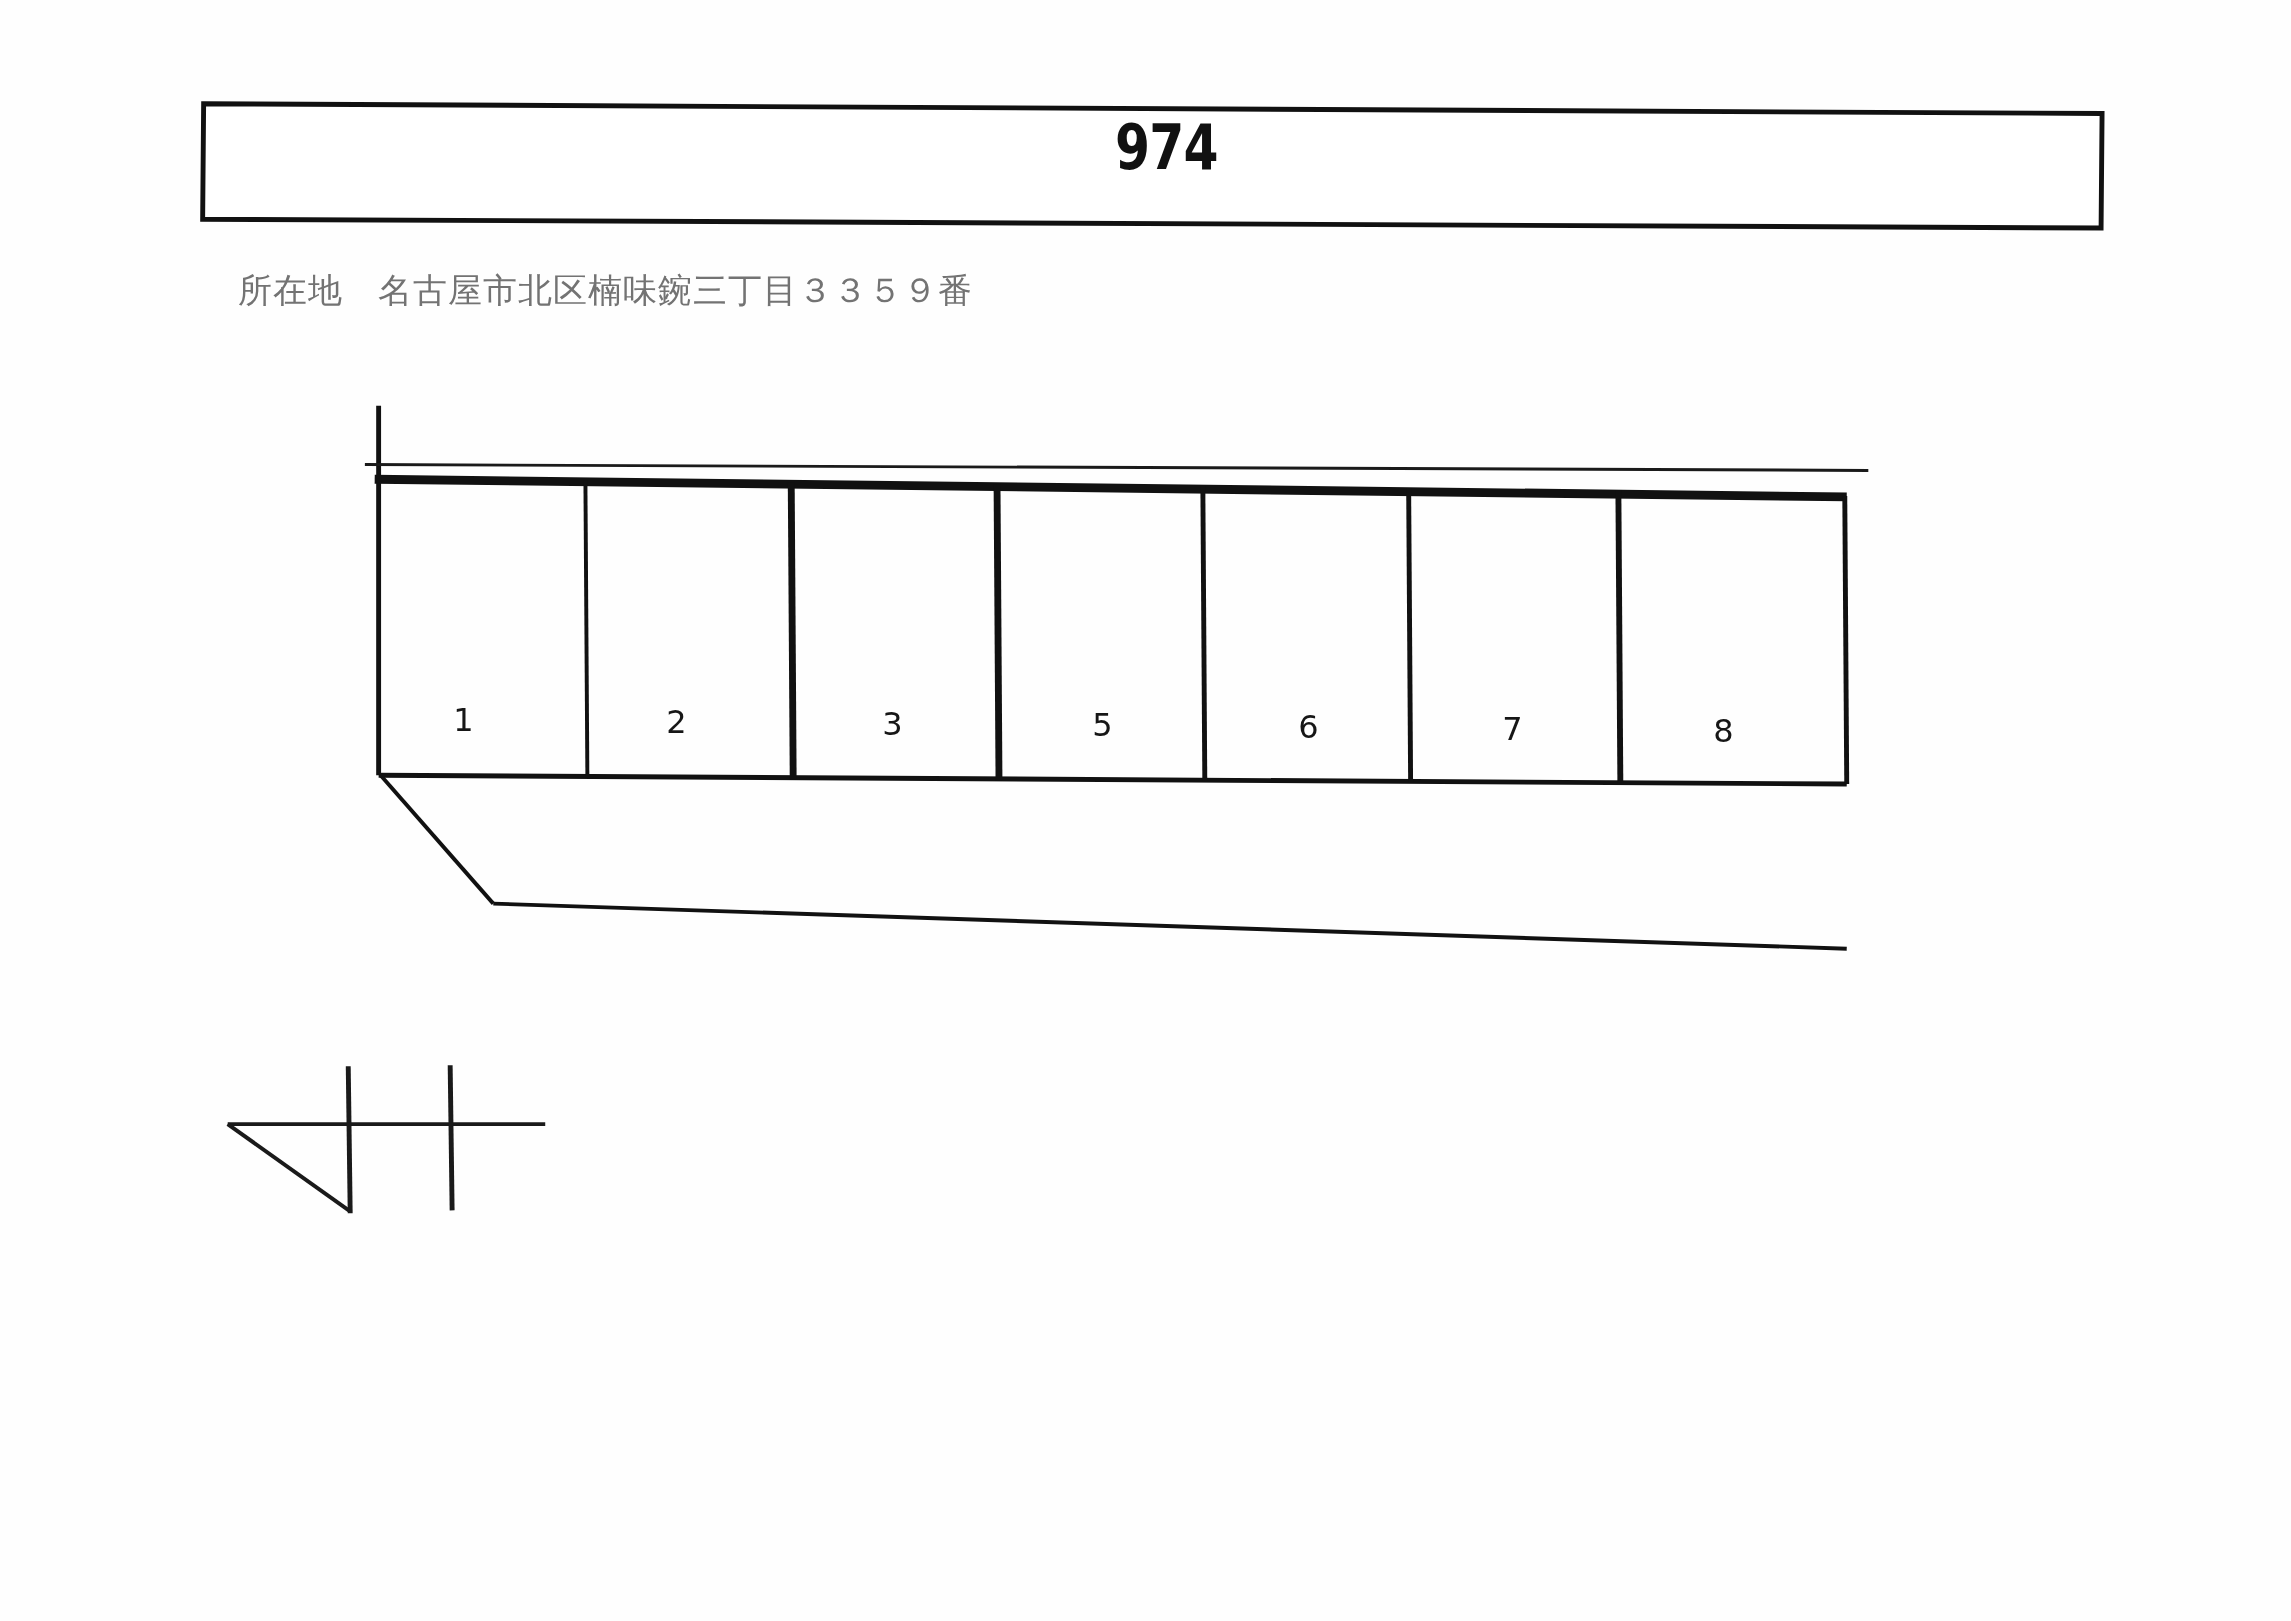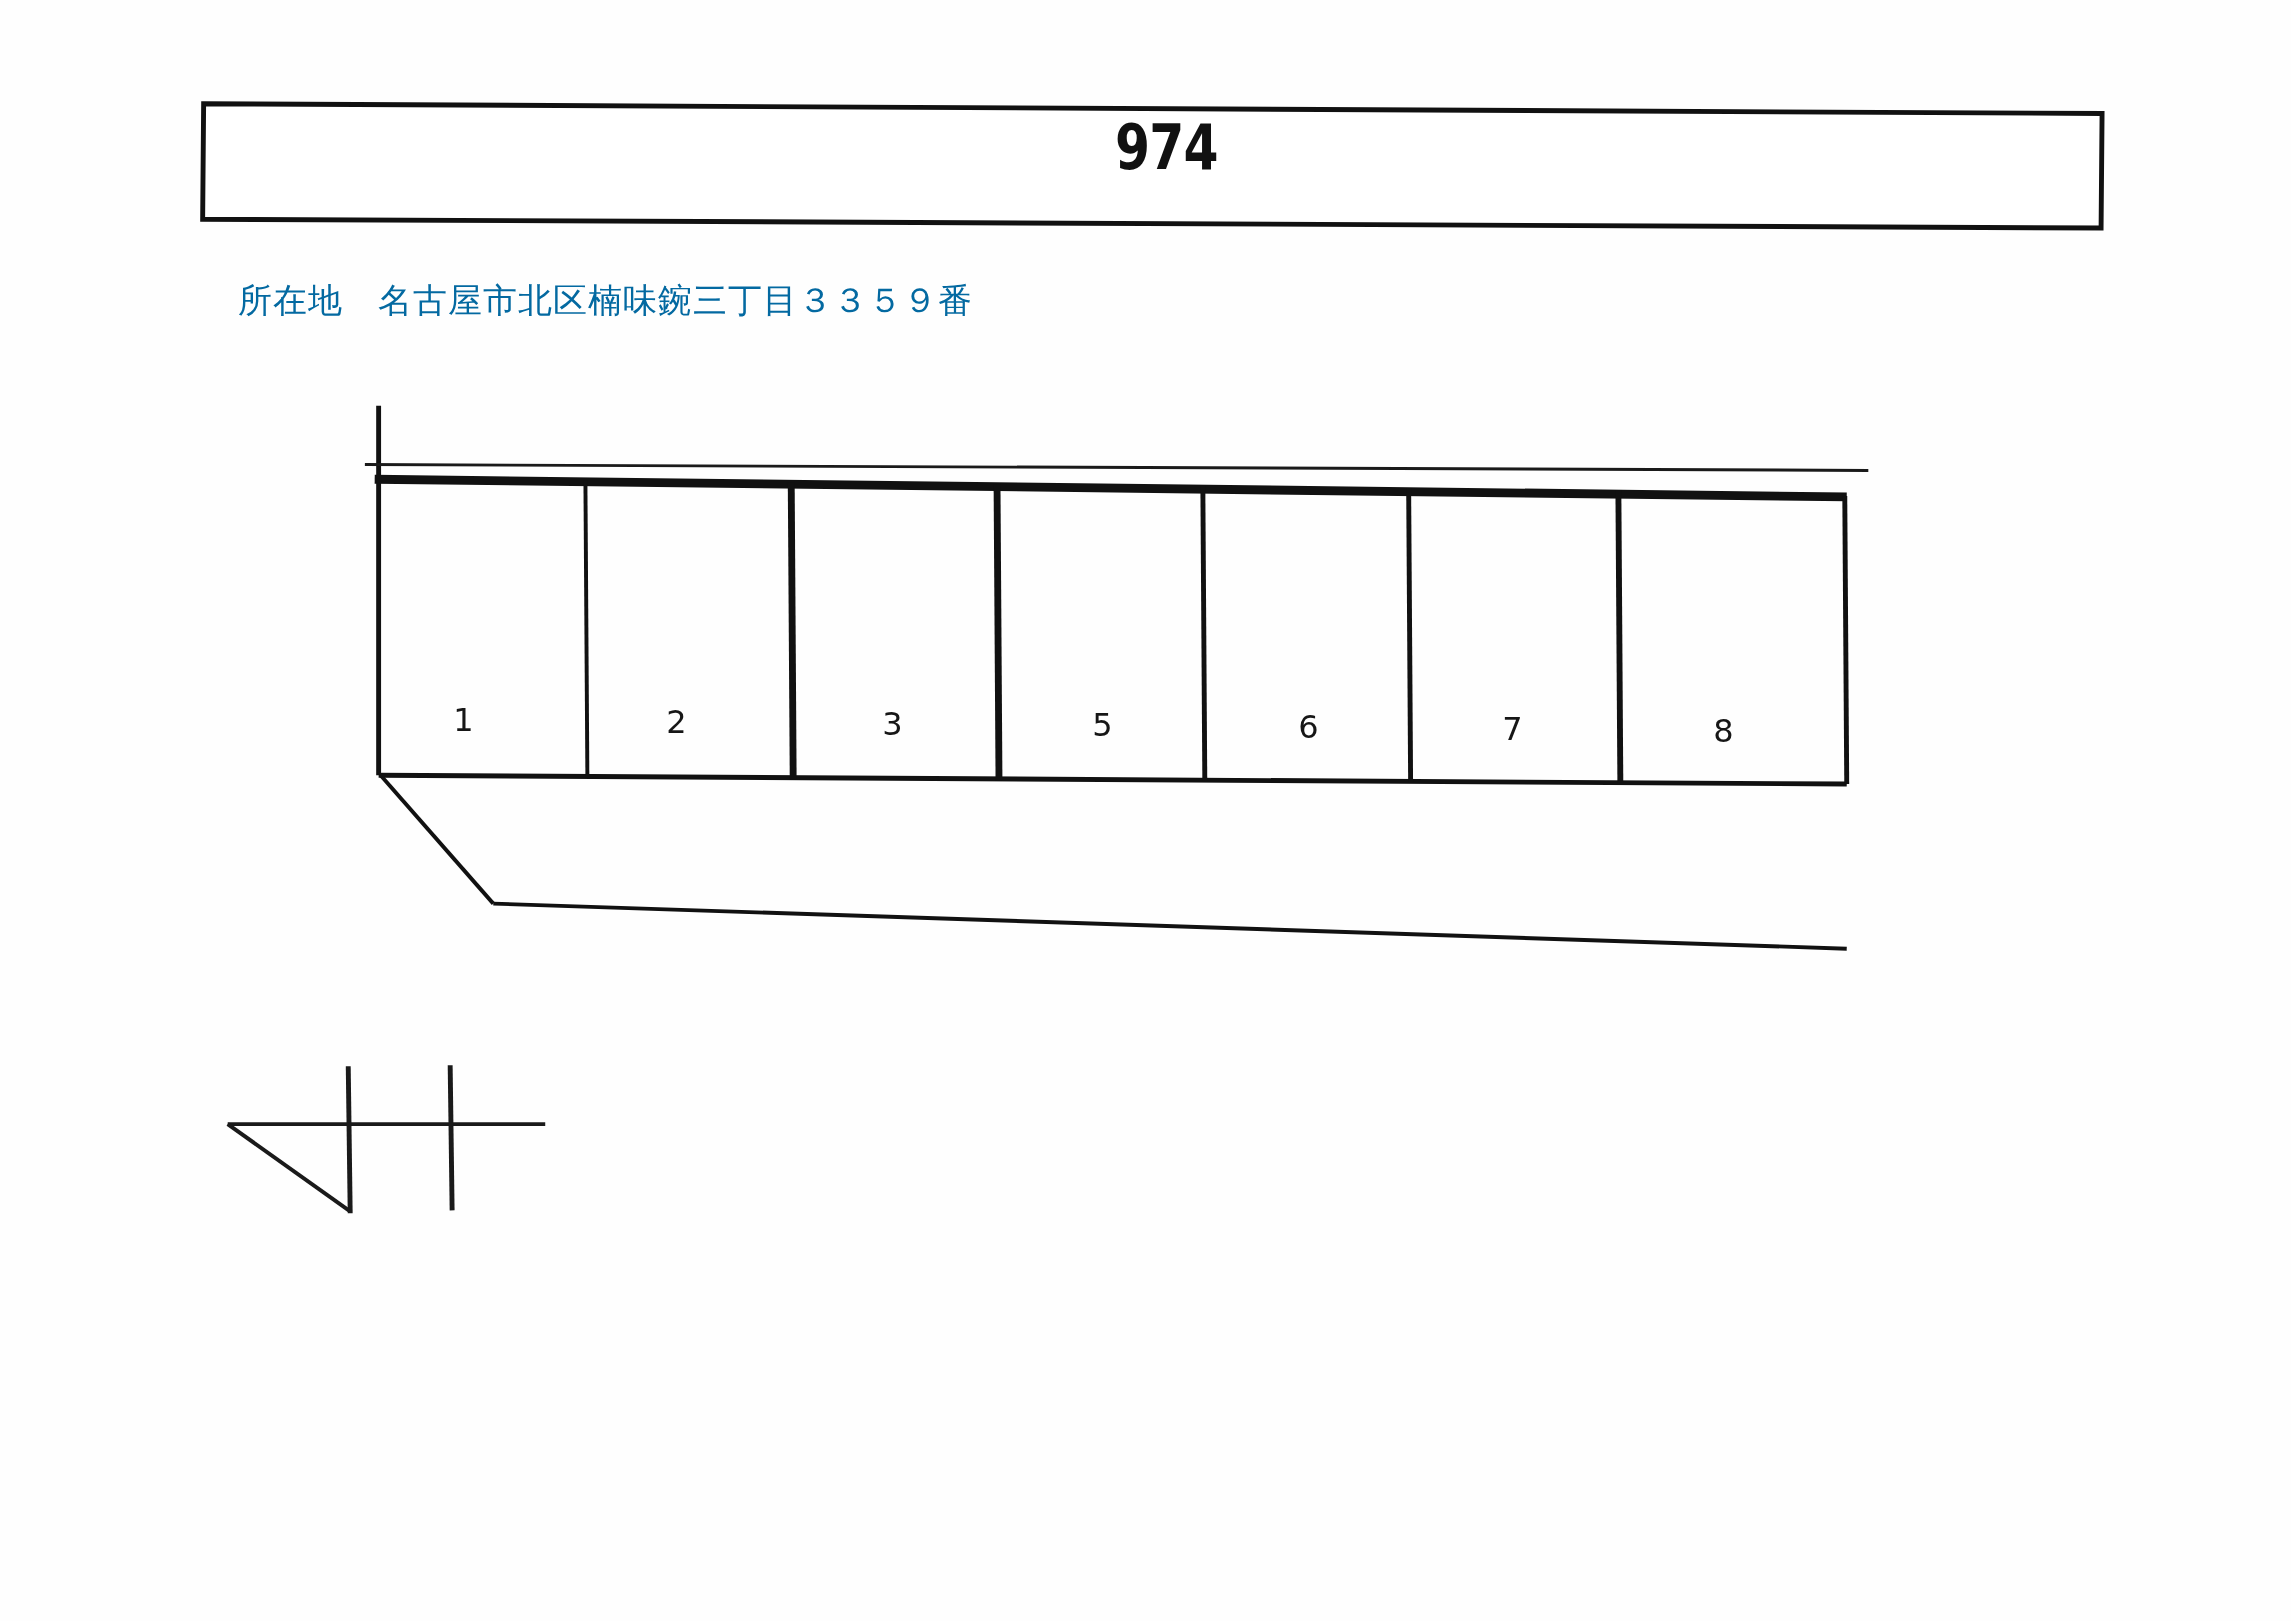--- a/index.html
+++ b/index.html
@@ -42,27 +42,27 @@
     line-height: 1;
     transform: scaleX(0.80);
     transform-origin: 50% 50%;
     color: #111111;
   }
 
   
   #address-line {
     position: absolute;
     left: 238px;
-    top: 280px;
-    font-family: Liberation Sans, sans-serif;
+    top: 271px;
+    font-family: Liberation Serif, serif;
     font-size: 34px;
     line-height: 1.2;
     letter-spacing: 1px;
     white-space: pre;
-    color: #0369a1;
+    color: #737373;
   }
 
   
   #siteplan {
     position: absolute;
     left: 0;
     top: 0;
     width: 2292px;
     height: 1621px;
   }

